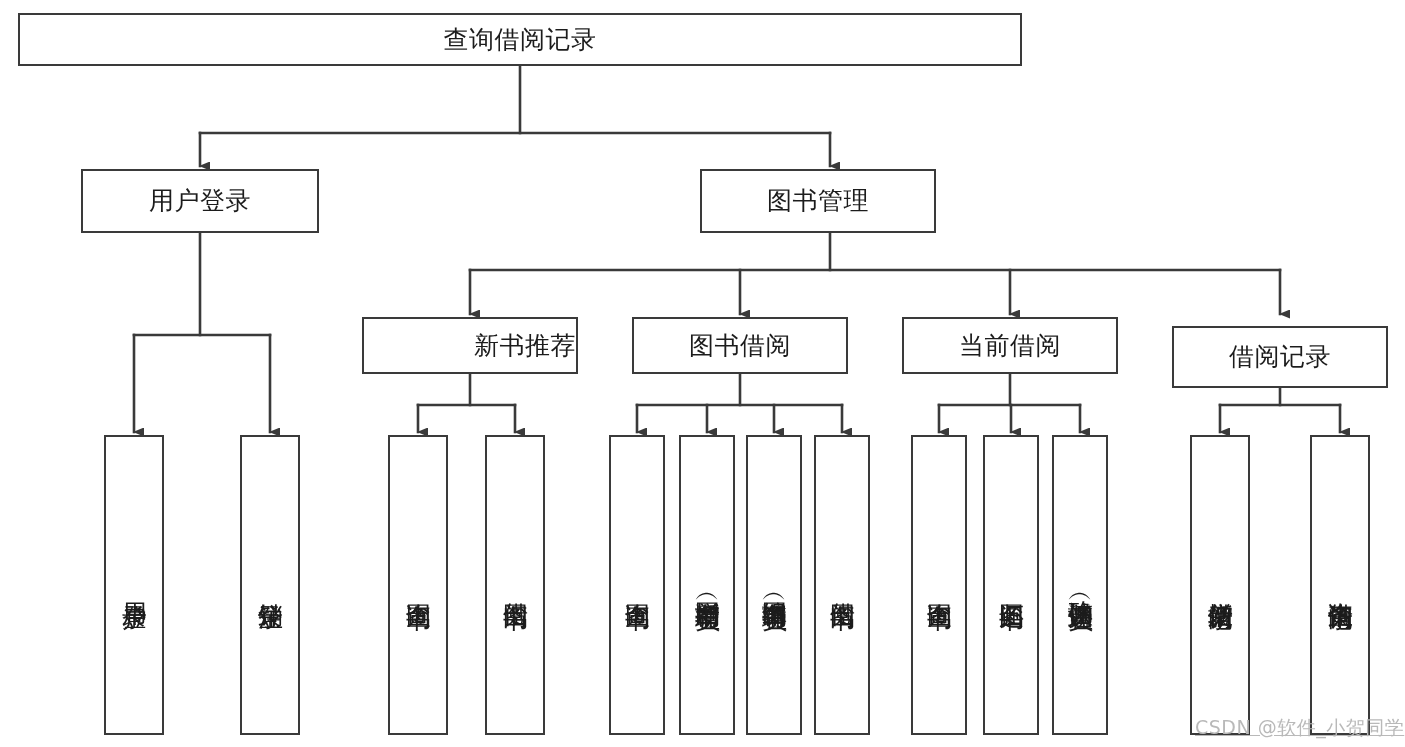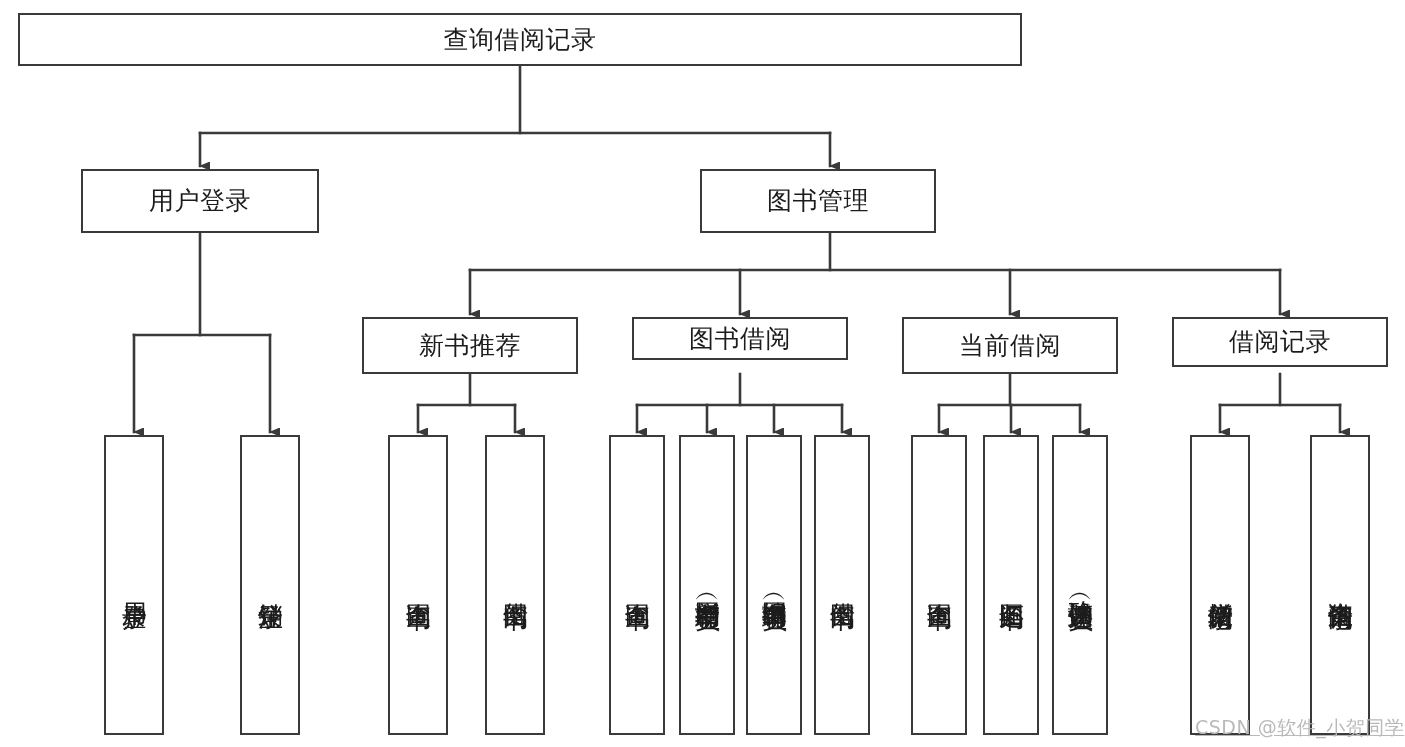--- a/index.html
+++ b/index.html
@@ -124,30 +124,30 @@
     <span>查询借阅记录</span>
   </div>
 
   <div class="node horiz" style="left: 81px; top: 169px; width: 238px; height: 64px;">
     <span>用户登录</span>
   </div>
   <div class="node horiz" style="left: 700px; top: 169px; width: 236px; height: 64px;">
     <span>图书管理</span>
   </div>
 
-  <div class="node horiz" style="left: 362px; top: 317px; width: 216px; height: 57px;">
+  <div class="node horiz" style="left: 362px; top: 317px; width: 216px; height: 57px; justify-content: flex-end;">
     <span>新书推荐</span>
   </div>
-  <div class="node horiz" style="left: 632px; top: 317px; width: 216px; height: 43px;">
+  <div class="node horiz" style="left: 632px; top: 317px; width: 216px; height: 57px;">
     <span>图书借阅</span>
   </div>
   <div class="node horiz" style="left: 902px; top: 317px; width: 216px; height: 57px;">
     <span>当前借阅</span>
   </div>
-  <div class="node horiz" style="left: 1172px; top: 317px; width: 216px; height: 50px; text-align: right;">
+  <div class="node horiz" style="left: 1172px; top: 326px; width: 216px; height: 62px; text-align: right;">
     <span>借阅记录</span>
   </div>
 
   <div class="node vert" style="left: 104px; top: 435px; width: 60px; height: 300px;">
     <span class="vlabel">用户登录</span>
   </div>
   <div class="node vert" style="left: 240px; top: 435px; width: 60px; height: 300px;">
     <span class="vlabel">注销登录</span>
   </div>
   <div class="node vert" style="left: 388px; top: 435px; width: 60px; height: 300px;">

